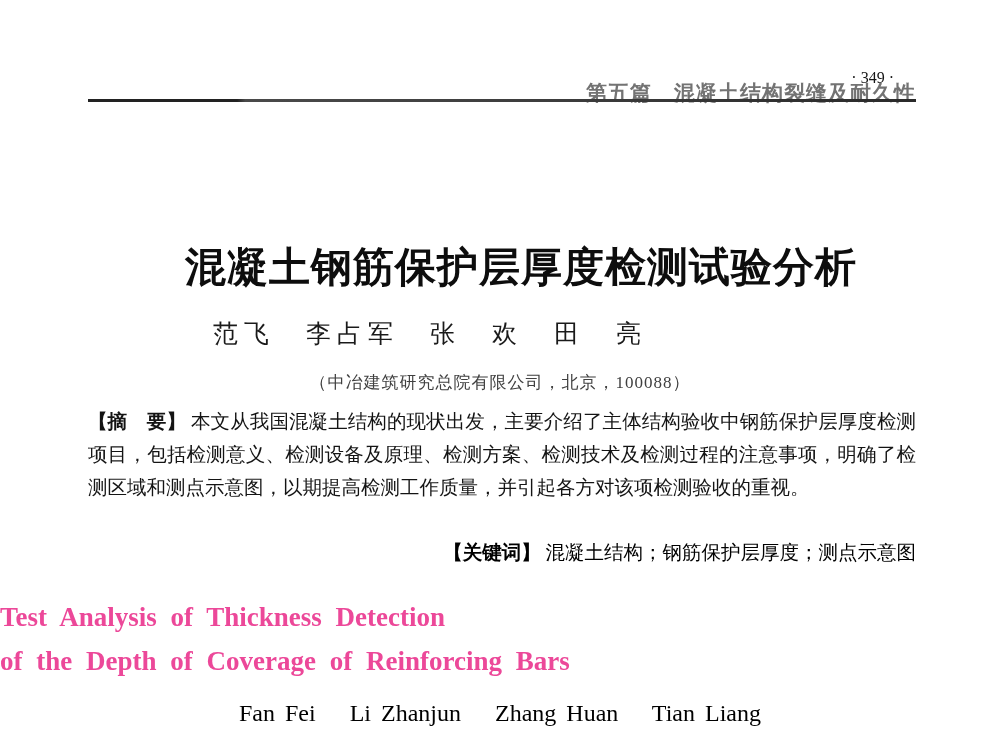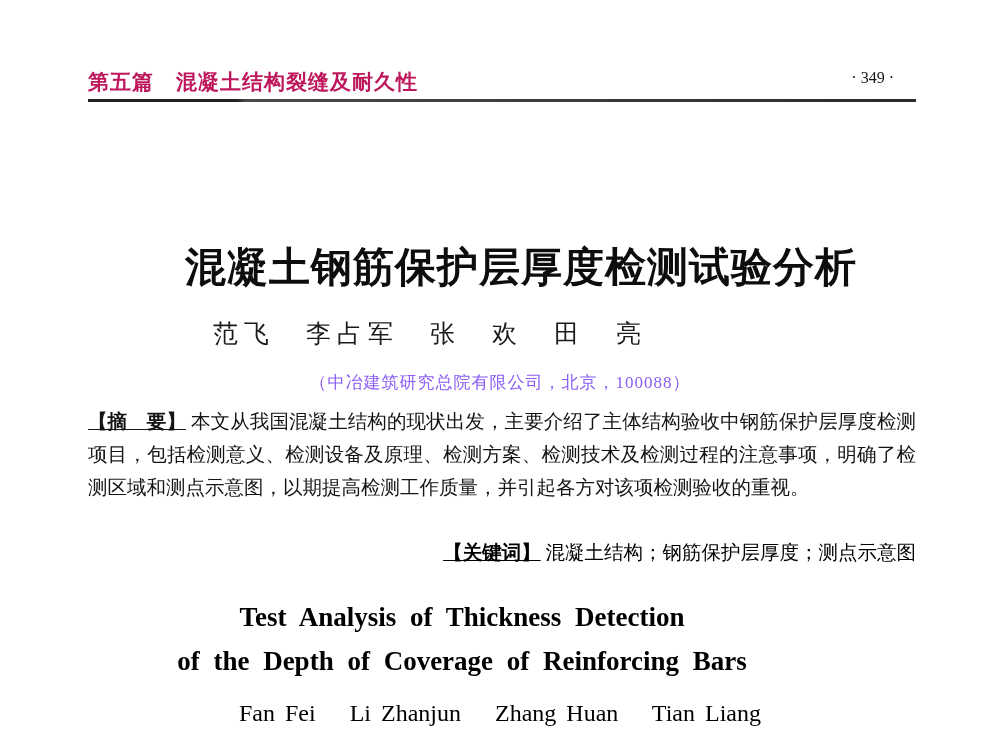--- a/index.html
+++ b/index.html
@@ -22,27 +22,28 @@
     position: absolute;
     top: 68px;
     left: 88px;
     width: 828px;
     height: 30px;
   }
   .section-title {
     position: absolute;
     left: 0;
     right: 0;
-    text-align: left;
+    text-align: right;
     font-family: "Liberation Sans", "DejaVu Sans", sans-serif;
     font-weight: bold;
     font-size: 21px;
     letter-spacing: 1px;
-    color: #be185d;
+    color: #737373;
     white-space: nowrap;
+    margin-top: 11px;
   }
   .page-number {
     position: absolute;
     right: 22px;
     top: 1px;
     font-size: 16px;
     color: #161616;
     white-space: nowrap;
   }
   .header-rule {
@@ -81,63 +82,61 @@
     white-space: nowrap;
   }
   .affiliation {
     position: absolute;
     top: 371px;
     left: 0;
     width: 1000px;
     text-align: center;
     font-size: 17px;
     letter-spacing: 1px;
-    color: #8b5cf6;
+    color: #404040;
     white-space: nowrap;
   }
 
   
   .abstract-block {
     position: absolute;
     top: 405px;
     left: 88px;
     width: 828px;
     font-size: 19.5px;
     line-height: 33px;
     text-align: justify;
     color: #141414;
   }
   .inline-label {
     font-family: "Liberation Sans", "DejaVu Sans", sans-serif;
     font-weight: bold;
     letter-spacing: 0px;
-    text-decoration: underline;
   }
   .keywords-block {
     position: absolute;
     top: 536px;
     left: 88px;
     width: 828px;
     font-size: 19.5px;
     line-height: 33px;
     color: #000000;
     text-align: right;
   }
 
   
   .title-en {
     position: absolute;
     left: 0;
     width: 924px;
-    text-align: center;
     font-family: "Liberation Serif", "DejaVu Serif", serif;
     font-weight: bold;
     font-size: 27px;
     word-spacing: 7px;
-    color: #000000;
+    color: #ec4899;
     white-space: nowrap;
   }
   .title-en.line1 { top: 602px; }
   .title-en.line2 { top: 646px; }
   .authors-en {
     position: absolute;
     top: 697px;
     left: 0;
     width: 1000px;
     text-align: center;

